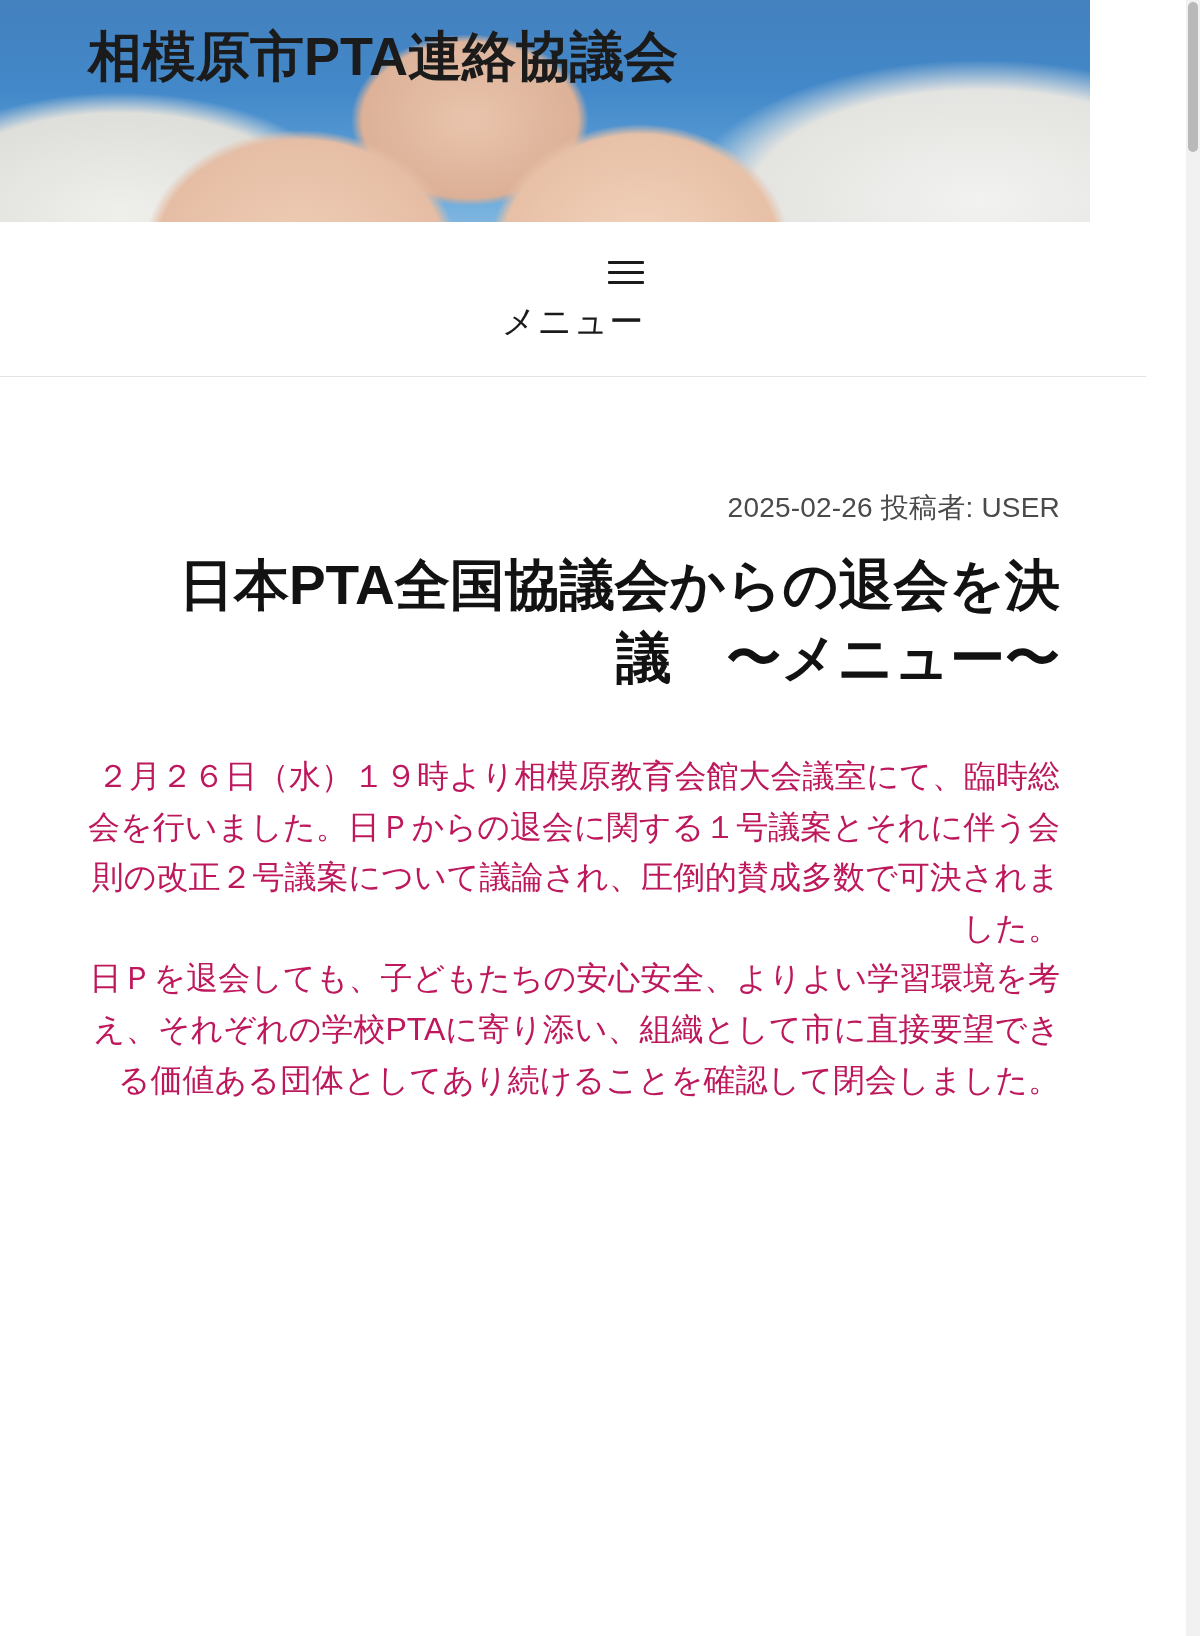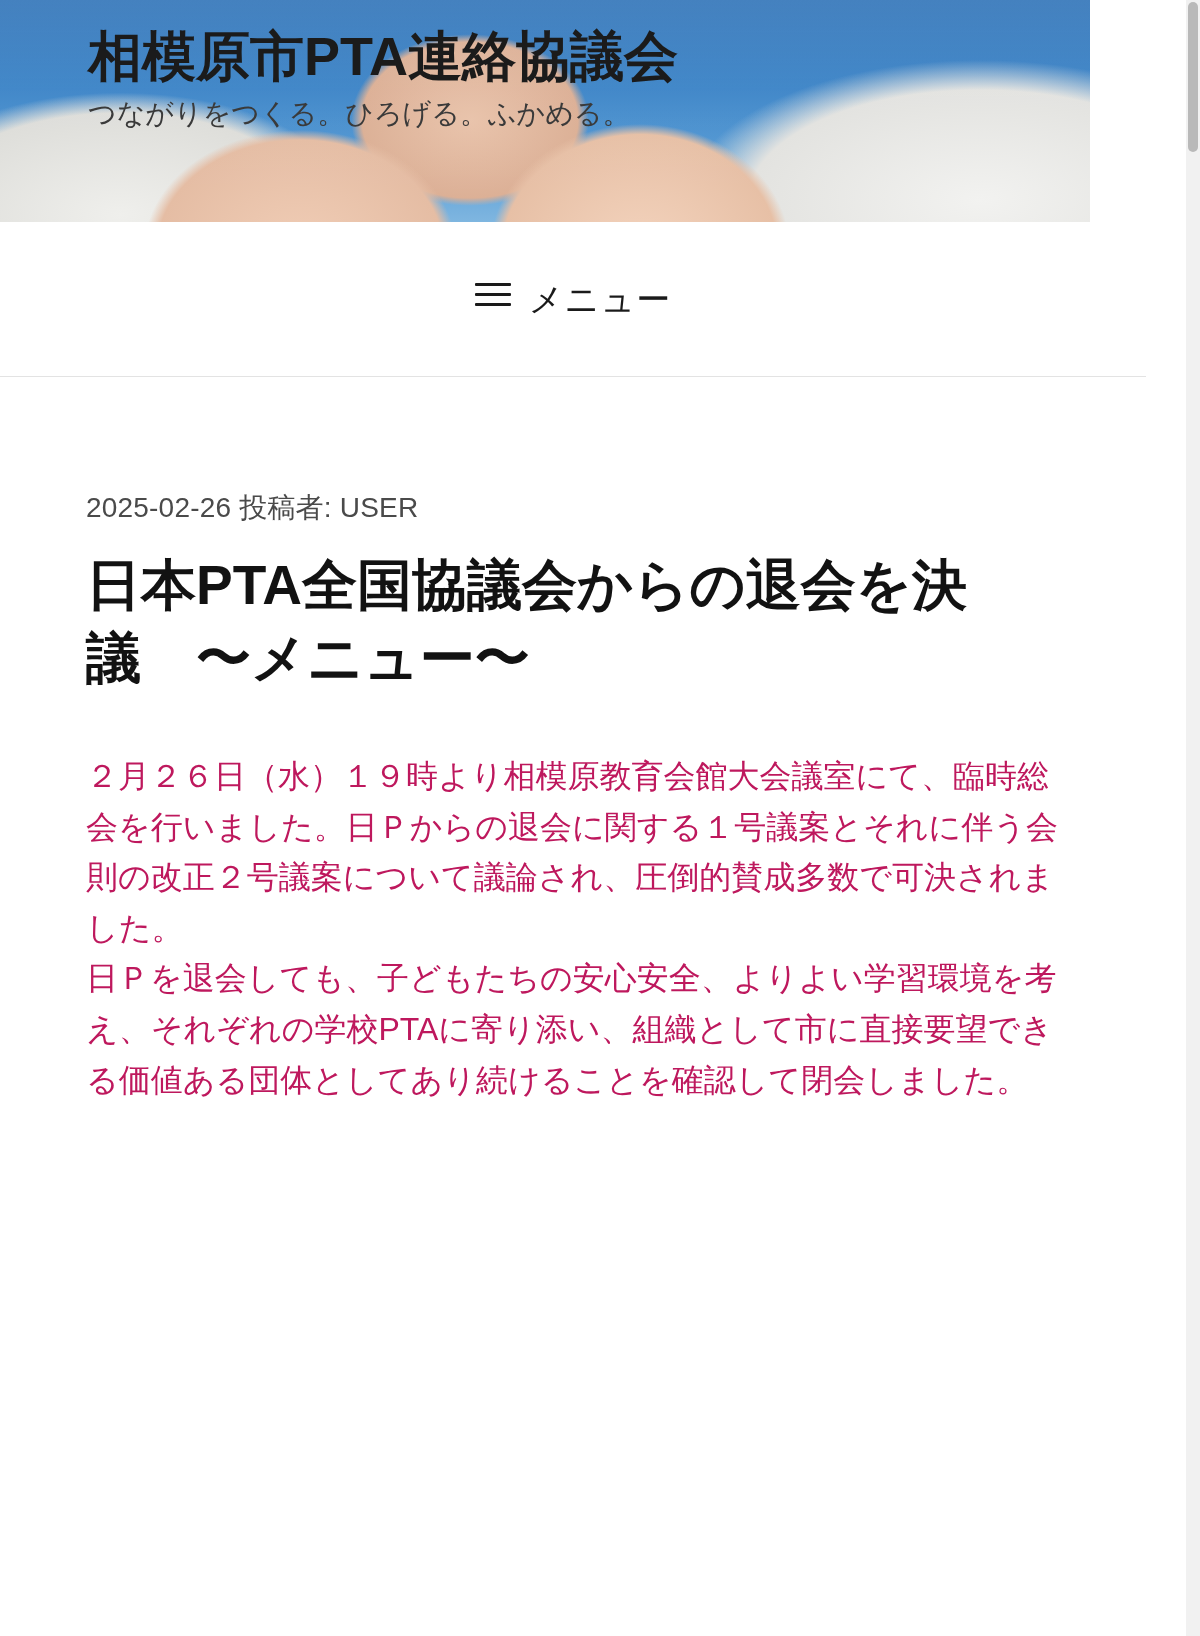--- a/index.html
+++ b/index.html
@@ -72,28 +72,29 @@
     height: 155px;
     border-bottom: 1px solid #e3e3e3;
     display: flex;
     align-items: center;
     justify-content: center;
     background: #ffffff;
     box-sizing: border-box;
   }
   .menu-toggle {
     display: flex;
-    align-items: flex-start;
+    align-items: flex-end;
     gap: 18px;
     cursor: pointer;
     user-select: none;
     background: none;
     border: 0;
     padding: 0;
     font-family: inherit;
+    flex-direction: column;
   }
   .hamburger {
     display: inline-block;
     width: 36px;
     height: 26px;
     position: relative;
   }
   .hamburger span {
     position: absolute;
     left: 0;
@@ -110,20 +111,21 @@
     color: #1a1a1a;
     letter-spacing: 1px;
     line-height: 1;
   }
 
   
   .article {
     padding: 112px 86px 40px 86px;
     width: 1146px;
     box-sizing: border-box;
+    text-align: right;
   }
   .post-meta {
     font-size: 28px;
     color: #4a4a4a;
     margin-bottom: 22px;
     letter-spacing: 0.2px;
   }
   .post-meta .meta-date { color: #4a4a4a; }
   .post-meta .meta-author-label { color: #4a4a4a; }
   .post-meta .meta-author { color: #4a4a4a; }
@@ -164,21 +166,20 @@
     border-radius: 5px;
   }
 </style>
 </head>
 <body>
 
 <header class="site-header">
   <div class="hero-photo"></div>
   <div class="hero-text">
     <h1 class="site-title">相模原市PTA連絡協議会</h1>
-    <p class="site-tagline">つながりをつくる。ひろげる。ふかめる。</p>
   </div>
 </header>
 
 <nav class="menu-bar">
   <button class="menu-toggle">
     <span class="hamburger">
       <span></span>
         <span></span>
         <span></span>
     </span>

